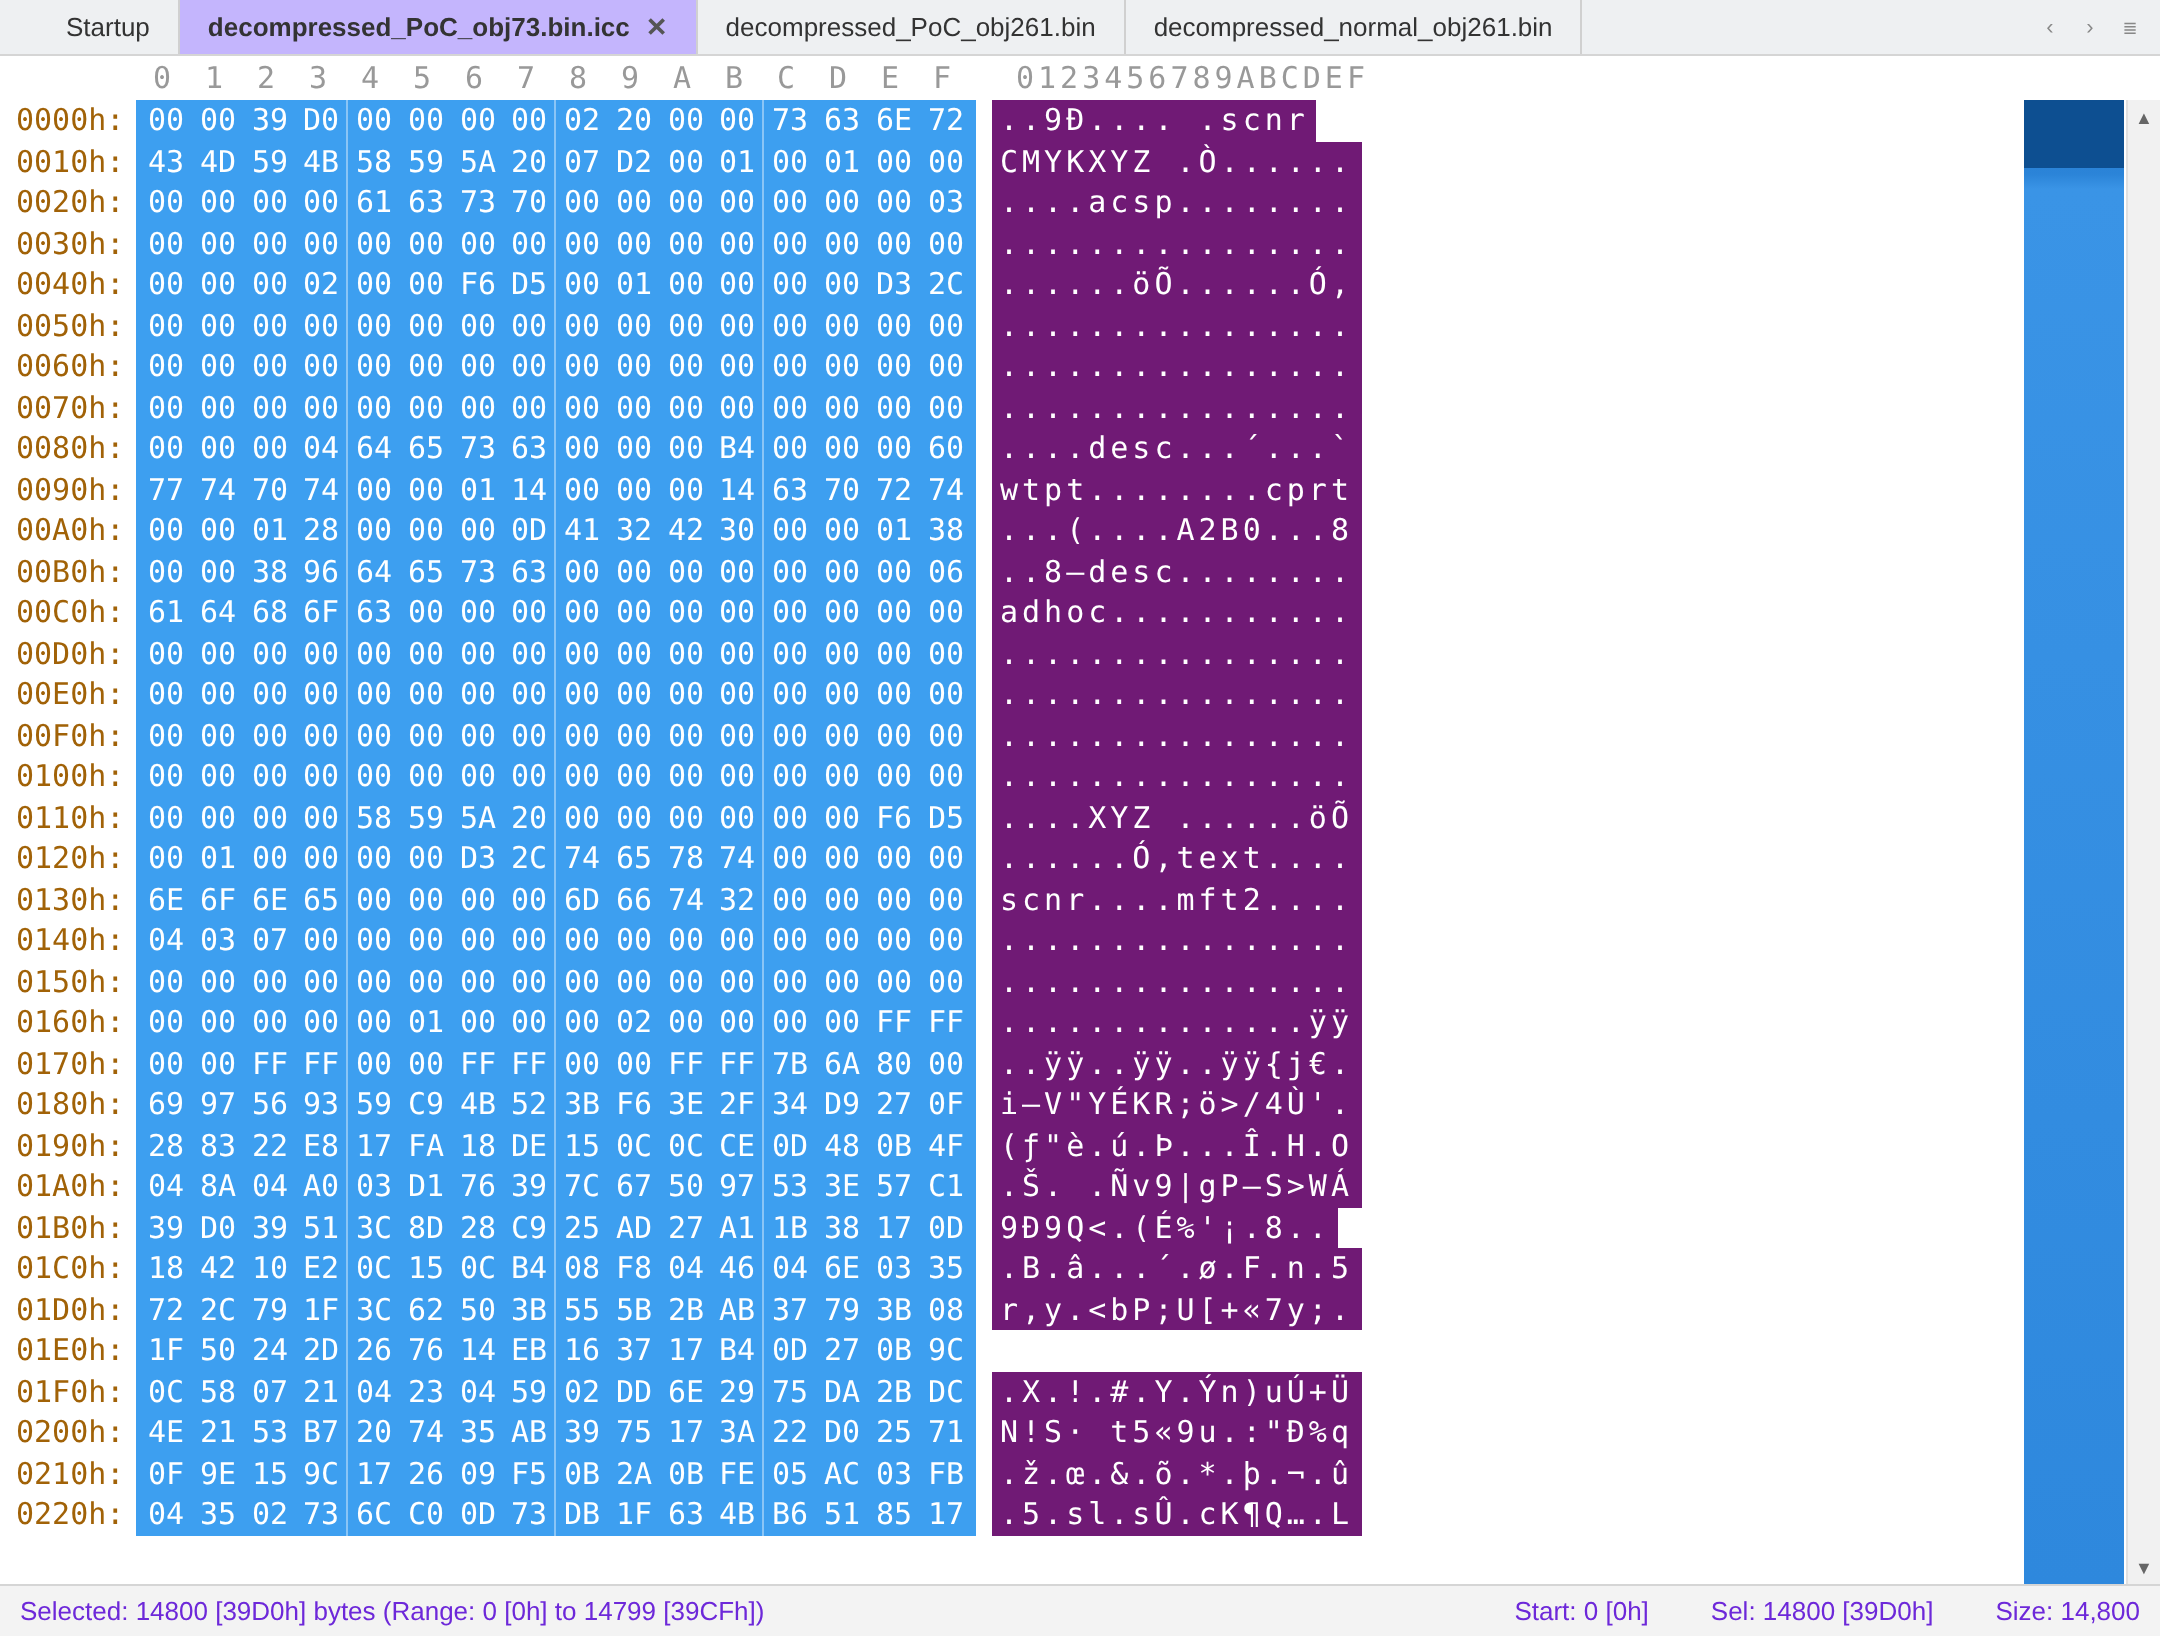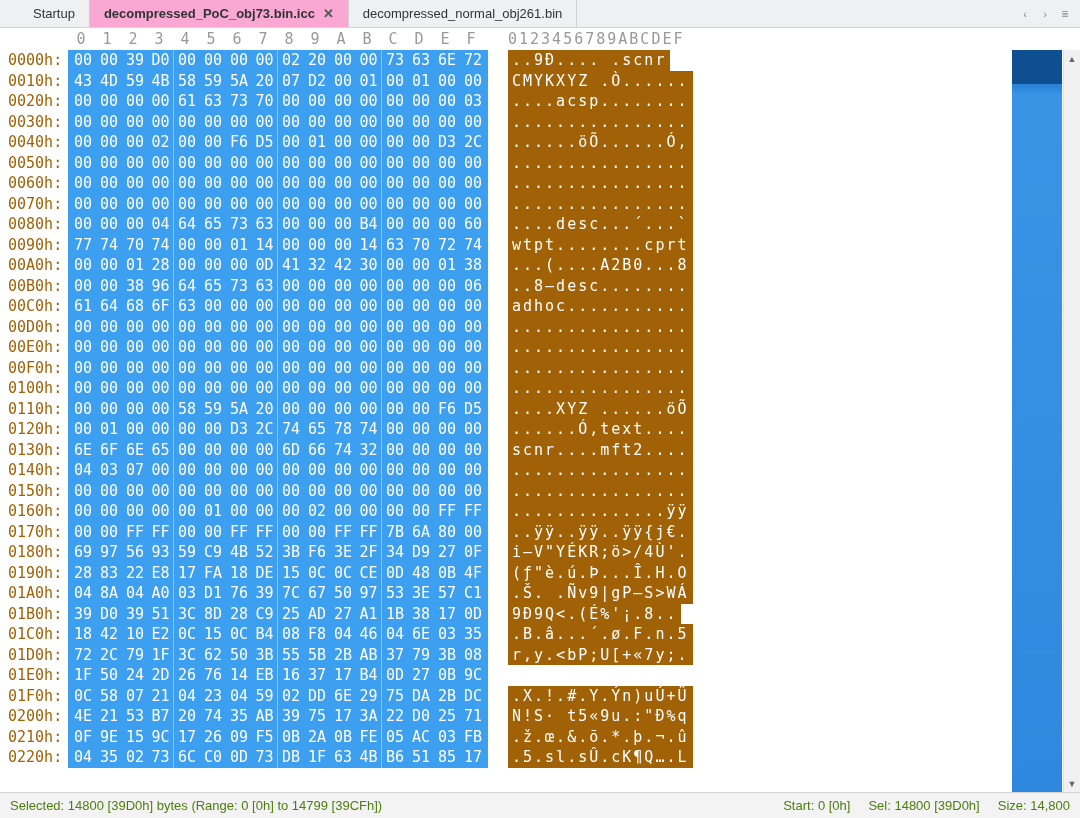--- a/index.html
+++ b/index.html
@@ -25,21 +25,21 @@
     align-items: center;
     padding: 4px 14px;
     font-size: 13px;
     border-right: 1px solid #d0d0d0;
     cursor: pointer;
     height: 100%;
     color: #333;
     white-space: nowrap;
   }
   .tab.active {
-    background: #f9a8d4;
+    background: #c4b5fd;
     font-weight: 600;
   }
   .tab .close {
     margin-left: 8px;
     font-size: 13px;
     color: #555;
   }
   .tabs-right {
     margin-left: auto;
     display: flex;
@@ -89,23 +89,23 @@
   .offset { width:60px; color:#a16207; }
   .bytes {
     background:#3d9ff0;
     color:#fff;
     padding:0 2px;
     display:flex;
   }
   .bytes span { width:26px; text-align:center; }
   .bytes .grp-sep { border-right:1px solid rgba(255,255,255,0.4); }
   .ascii {
-    background:#a16207;
+    background:#701a75;
     color:#fff;
-    margin-left:20px;
+    margin-left:8px;
     padding:0 4px;
     letter-spacing:2px;
     white-space: pre;
   }
   .minimap-area {
     flex:1;
     position:relative;
     background:#fff;
     display:flex;
   }
@@ -149,32 +149,33 @@
     bottom:0;
     left:0;
     right:0;
     height:26px;
     background:#f3f3f3;
     border-top:1px solid #d5d5d5;
     display:flex;
     align-items:center;
     padding:0 10px;
     font-size:13px;
-    color:#4d7c0f;
+    color:#6d28d9;
   }
   .status-left { flex:1; }
-  .status-right { display:flex; gap:18px; }
+  .status-right { display:flex; gap:31px; }
 </style>
 </head>
 <body>
 
 <div class="tabs">
 
   <div class="tab">Startup</div>
     <div class="tab active">decompressed_PoC_obj73.bin.icc<span class="close">✕</span></div>
+    <div class="tab">decompressed_PoC_obj261.bin</div>
     <div class="tab">decompressed_normal_obj261.bin</div>
     <div class="tabs-right">
     <span class="nav-icon">‹</span>
     <span class="nav-icon">›</span>
     <span class="nav-icon" style="font-size:9px;">≣</span>
   </div>
 </div>
 
 <div class="main">
   <div class="hex-wrap">

